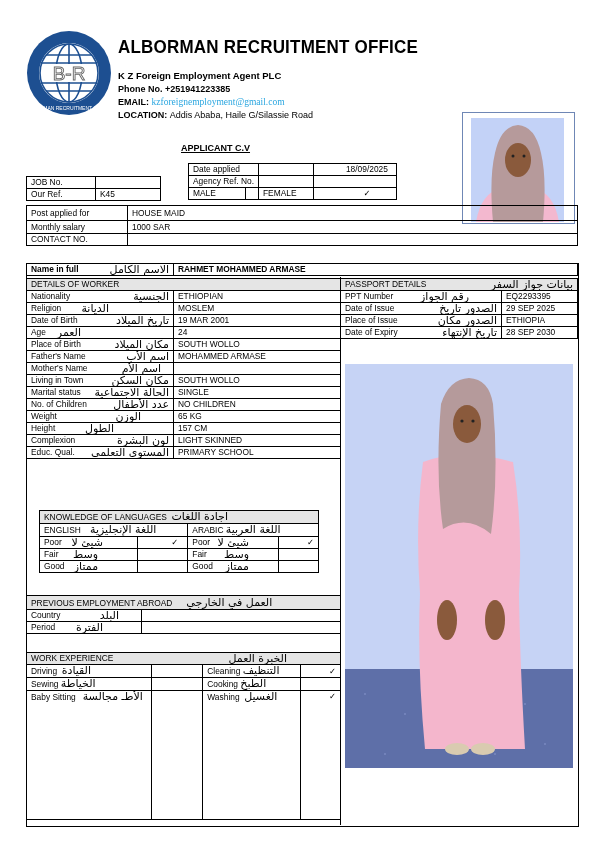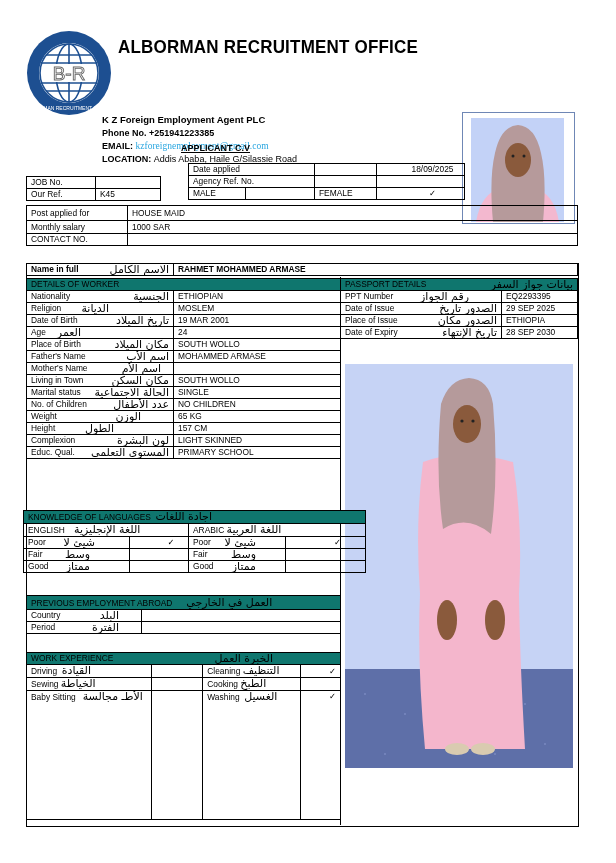--- a/index.html
+++ b/index.html
@@ -1,28 +1,28 @@
 <!DOCTYPE html>
 <html><head>
   <meta charset="utf-8">
   <style>
     html, body { margin:0; padding:0; background:#fff; }
     body { width:616px; height:863px; position:relative; overflow:hidden;
       font-family:"Liberation Sans", sans-serif; color:#000; }
     .abs { position:absolute; }
     .hdr-title { left:118px; top:36px; font-size:17px; font-weight:bold; letter-spacing:0.2px; transform:scaleY(1.1); transform-origin:left top; }
-    .hdr-line { left:102px; font-size:9px; font-weight:bold; white-space:nowrap;margin-top:44px; }
+    .hdr-line { left:118px; font-size:9px; font-weight:bold; white-space:nowrap; }
     .hdr-line .normal { font-weight:normal; }
     .email { color:#2aa6e0; font-family:"Liberation Serif", serif; font-weight:normal; font-size:9.5px; }
     .logo { left:26px; top:30px; width:86px; height:86px; }
     .cv-title { left:181px; top:143px; font-size:9px; font-weight:bold; text-decoration:underline; }
 
     table { border-collapse:collapse; position:absolute; font-size:8.4px; }
     td { border:1px solid #000; padding:0 4px; height:11px; line-height:11px; white-space:nowrap; overflow:hidden; }
-    .sec { background:#0f766e; }
+    .sec { background:#e5e5e5; }
     .ar { font-family:"DejaVu Sans", sans-serif; font-size:11px; direction:rtl; unicode-bidi:embed; }
     .lbl { display:flex; justify-content:space-between; align-items:center; }
     .chk { text-align:center;padding-left:28px; }
     .bold { font-weight:bold; }
 
     .box { position:absolute; border:1px solid #000; }
     .passport-photo { left:462px; top:112px; width:111px; height:110px; border:1px solid #6f87b5; background:#fff; }
     .passport-photo .inner { position:absolute; left:8px; top:5px; width:93px; height:104px; background:#c3d2f7; overflow:hidden; }
     .full-photo { left:345px; top:364px; width:228px; height:404px; background:#c6d3f5; overflow:hidden; }
   </style>
@@ -79,21 +79,21 @@
         <td style="width:60px">JOB No.</td>
         <td></td>
       </tr>
   <tr>
         <td>Our Ref.</td>
         <td>K45</td>
       </tr>
 </tbody>
   </table>
 
-<table style="left:188px;top:163px;width:277px;">
+<table style="left:188px;top:163px;width:209px;">
   <tbody>
       <tr>
     <td colspan="2">Date applied</td>
     <td style="width:53px"></td>
     <td class="chk" style="width:55px">18/09/2025</td>
   </tr>
   <tr>
     <td colspan="2">Agency Ref. No.</td>
     <td></td>
     <td></td>
@@ -341,21 +341,21 @@
     <ellipse cx="122" cy="60" rx="14" ry="19" fill="#8a5a3c"></ellipse>
     <circle cx="117" cy="57" r="1.6" fill="#222"></circle>
       <circle cx="128" cy="57" r="1.6" fill="#222"></circle>
     <ellipse cx="102" cy="256" rx="10" ry="20" fill="#8a5a3c"></ellipse>
     <ellipse cx="150" cy="256" rx="10" ry="20" fill="#8a5a3c"></ellipse>
     <ellipse cx="112" cy="385" rx="12" ry="6" fill="#d9cbb0"></ellipse>
     <ellipse cx="138" cy="385" rx="12" ry="6" fill="#d9cbb0"></ellipse>
   </svg>
 </div>
 
-<table style="left:23px;top:510px;width:343px;">
+<table style="left:39px;top:510px;width:280px;">
   <tbody>
       <tr>
         <td colspan="4" class="sec"><span>KNOWLEDGE OF LANGUAGES</span>&nbsp;&nbsp;<span class="ar">اجادة اللغات</span></td>
       </tr>
   <tr>
     <td colspan="2"><span>ENGLISH</span>&nbsp;&nbsp;&nbsp;&nbsp;<span class="ar">اللغة الإنجليزية</span></td>
     <td colspan="2"><span>ARABIC</span>&nbsp;<span class="ar">اللغة العربية</span></td>
   </tr>
   <tr>
     <td style="width:97px">
@@ -419,35 +419,35 @@
             <span>Country</span>
             <span class="ar" style="margin-right:18px">البلد</span>
           </div>
         </td>
         <td></td>
       </tr>
   <tr>
         <td>
           <div class="lbl">
             <span>Period</span>
-            <span class="ar" style="margin-right:18px">الفترة</span>
+            <span class="ar" style="margin-right:34px">الفترة</span>
           </div>
         </td>
         <td></td>
       </tr>
 </tbody>
   </table>
 
 <table style="left:26px;top:652px;width:315px;">
   <tbody>
       <tr>
         <td colspan="4" class="sec">
           <div class="lbl">
             <span>WORK EXPERIENCE</span>
-            <span class="ar" style="margin-right:63px">الخبرة العمل</span>
+            <span class="ar" style="margin-right:49px">الخبرة العمل</span>
           </div>
         </td>
       </tr>
   <tr>
     <td style="width:119px"><span>Driving</span>&nbsp;&nbsp;<span class="ar">القيادة</span></td>
     <td style="width:28px" class="chk"></td>
     <td style="width:98px"><span>Cleaning</span>&nbsp;<span class="ar">التنظيف</span></td>
     <td class="chk" style="text-align:right">✓</td>
   </tr>
   <tr>

